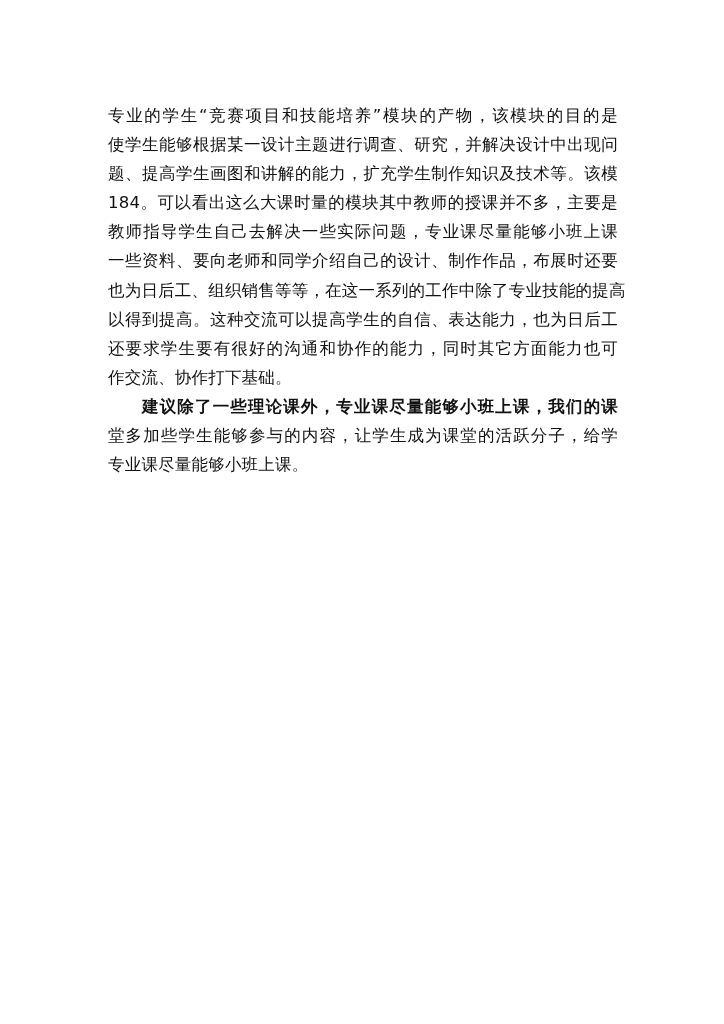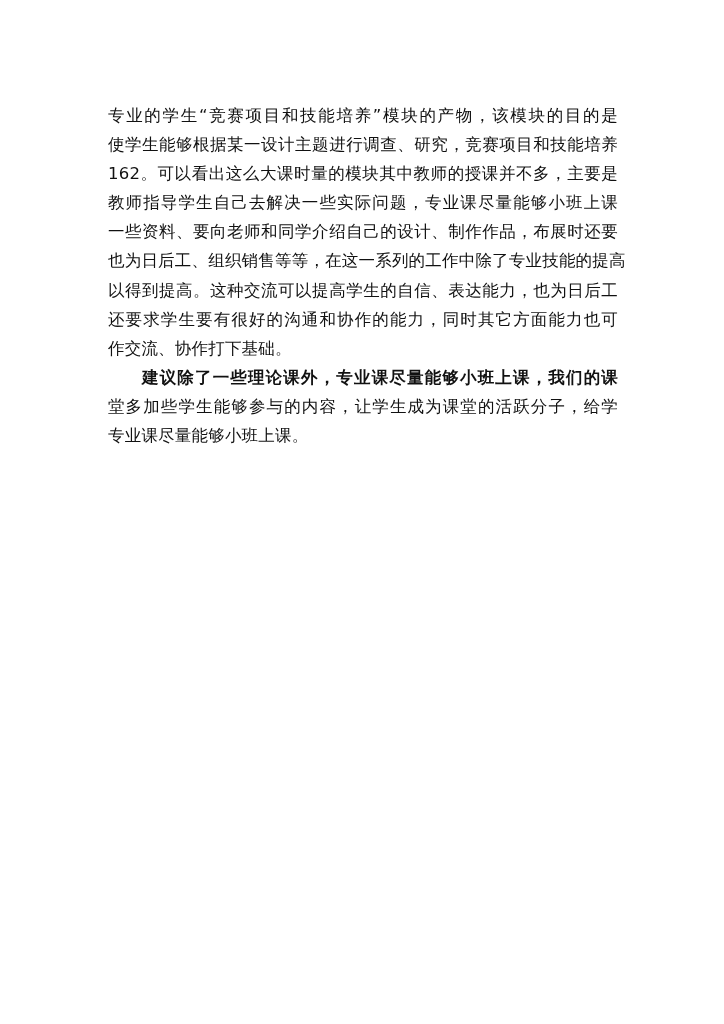--- a/index.html
+++ b/index.html
@@ -46,22 +46,23 @@
     }
   </style>
 </head>
 <body>
 
 <div class="page">
   <div class="body-text">
 
     <div class="paragraph">
       <div class="line justify">专业的学生“竞赛项目和技能培养”模块的产物，该模块的目的是</div>
-      <div class="line justify">使学生能够根据某一设计主题进行调查、研究，竞赛项目和技能培养</div>
-      <div class="line justify">162。可以看出这么大课时量的模块其中教师的授课并不多，主要是</div>
+      <div class="line justify">使学生能够根据某一设计主题进行调查、研究，并解决设计中出现问</div>
+      <div class="line justify">题、提高学生画图和讲解的能力，扩充学生制作知识及技术等。该模</div>
+      <div class="line justify">184。可以看出这么大课时量的模块其中教师的授课并不多，主要是</div>
       <div class="line justify">教师指导学生自己去解决一些实际问题，专业课尽量能够小班上课</div>
       <div class="line justify">一些资料、要向老师和同学介绍自己的设计、制作作品，布展时还要</div>
       <div class="line justify">也为日后工、组织销售等等，在这一系列的工作中除了专业技能的提高</div>
       <div class="line justify">以得到提高。这种交流可以提高学生的自信、表达能力，也为日后工</div>
       <div class="line justify">还要求学生要有很好的沟通和协作的能力，同时其它方面能力也可</div>
       <div class="line">作交流、协作打下基础。</div>
     </div>
 
     <div class="paragraph">
       <div class="line justify indent">建议除了一些理论课外，专业课尽量能够小班上课，我们的课</div>

